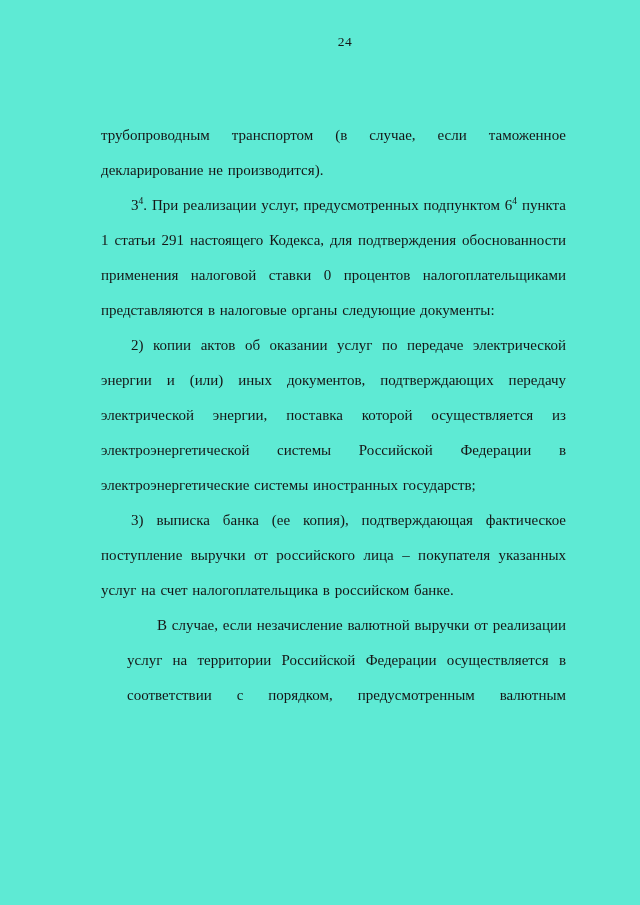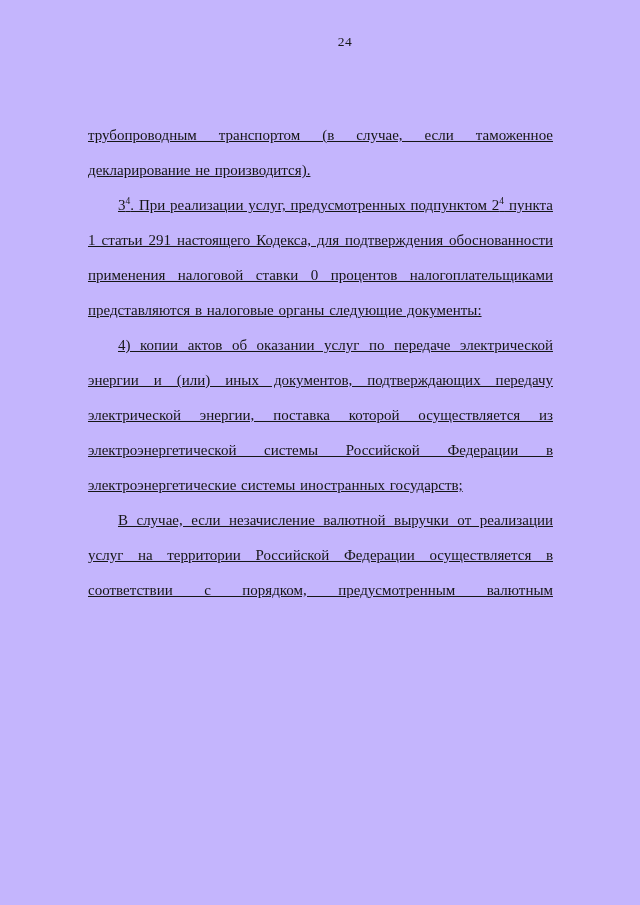--- a/index.html
+++ b/index.html
@@ -4,64 +4,65 @@
 <style>
   html, body {
     margin: 0;
     padding: 0;
     background: #ffffff;
   }
   .page {
     position: relative;
     width: 640px;
     height: 905px;
-    background: #c4b5fd;
+    background: #5eead4;
     font-family: "Liberation Serif", serif;
     color: #161616;
     overflow: hidden;
   }
   .page-number {
     position: absolute;
     top: 34px;
     left: 295px;
     width: 100px;
     text-align: center;
     font-size: 13.5px;
     letter-spacing: 0.5px;
   }
   .content {
     position: absolute;
     top: 118px;
-    left: 88px;
+    left: 101px;
     width: 465px;
-    text-decoration: underline;
   }
   p.para {
     margin: 0;
     font-size: 15px;
     line-height: 35px;
     text-align: justify;
     word-spacing: 1px;
   }
   p.para.indent {
     text-indent: 30px;
   }
   p.para.justify-last {
     text-align-last: justify;
+    margin-left: 26px;
   }
   p.para sup {
     font-size: 9.5px;
     line-height: 0;
     vertical-align: super;
   }
 </style>
 </head>
 <body>
 
 <div class="page">
   <div class="page-number">24</div>
   <div class="content">
       <p class="para"><span>трубопроводным транспортом (в случае, если таможенное декларирование не производится).</span></p>
-      <p class="para indent"><span>3</span><sup>4</sup><span>. При реализации услуг, предусмотренных подпунктом 2</span><sup>4</sup><span> пункта 1 статьи 291 настоящего Кодекса, для подтверждения обоснованности применения налоговой ставки 0 процентов налогоплательщиками представляются в налоговые органы следующие документы:</span></p>
-      <p class="para indent"><span>4) копии актов об оказании услуг по передаче электрической энергии и (или) иных документов, подтверждающих передачу электрической энергии, поставка которой осуществляется из электроэнергетической системы Российской Федерации в электроэнергетические системы иностранных государств;</span></p>
+      <p class="para indent"><span>3</span><sup>4</sup><span>. При реализации услуг, предусмотренных подпунктом 6</span><sup>4</sup><span> пункта 1 статьи 291 настоящего Кодекса, для подтверждения обоснованности применения налоговой ставки 0 процентов налогоплательщиками представляются в налоговые органы следующие документы:</span></p>
+      <p class="para indent"><span>2) копии актов об оказании услуг по передаче электрической энергии и (или) иных документов, подтверждающих передачу электрической энергии, поставка которой осуществляется из электроэнергетической системы Российской Федерации в электроэнергетические системы иностранных государств;</span></p>
+      <p class="para indent"><span>3) выписка банка (ее копия), подтверждающая фактическое поступление выручки от российского лица – покупателя указанных услуг на счет налогоплательщика в российском банке.</span></p>
       <p class="para indent justify-last"><span>В случае, если незачисление валютной выручки от реализации услуг на территории Российской Федерации осуществляется в соответствии с порядком, предусмотренным валютным</span></p>
     </div>
 </div>
 
 </body></html>

